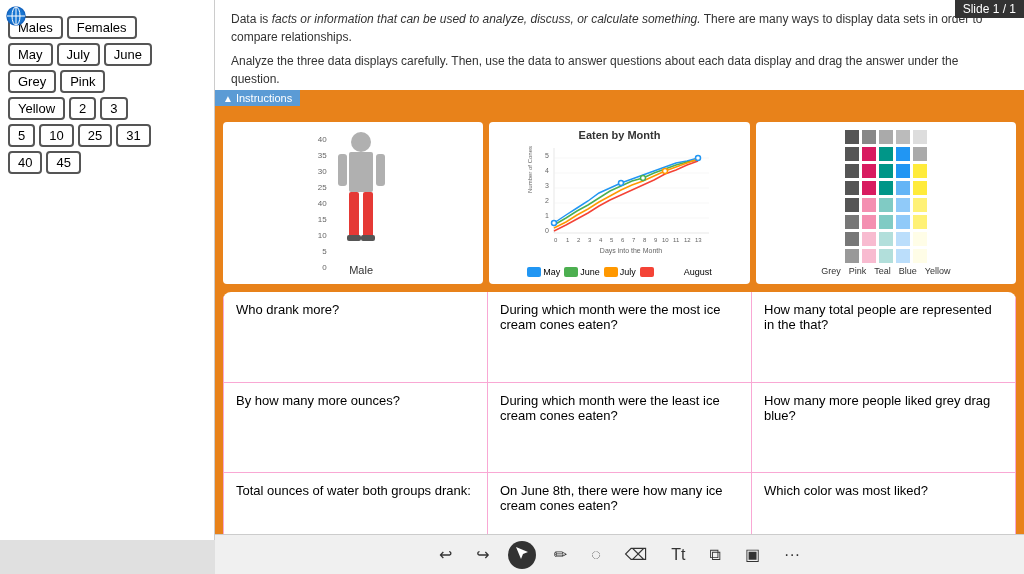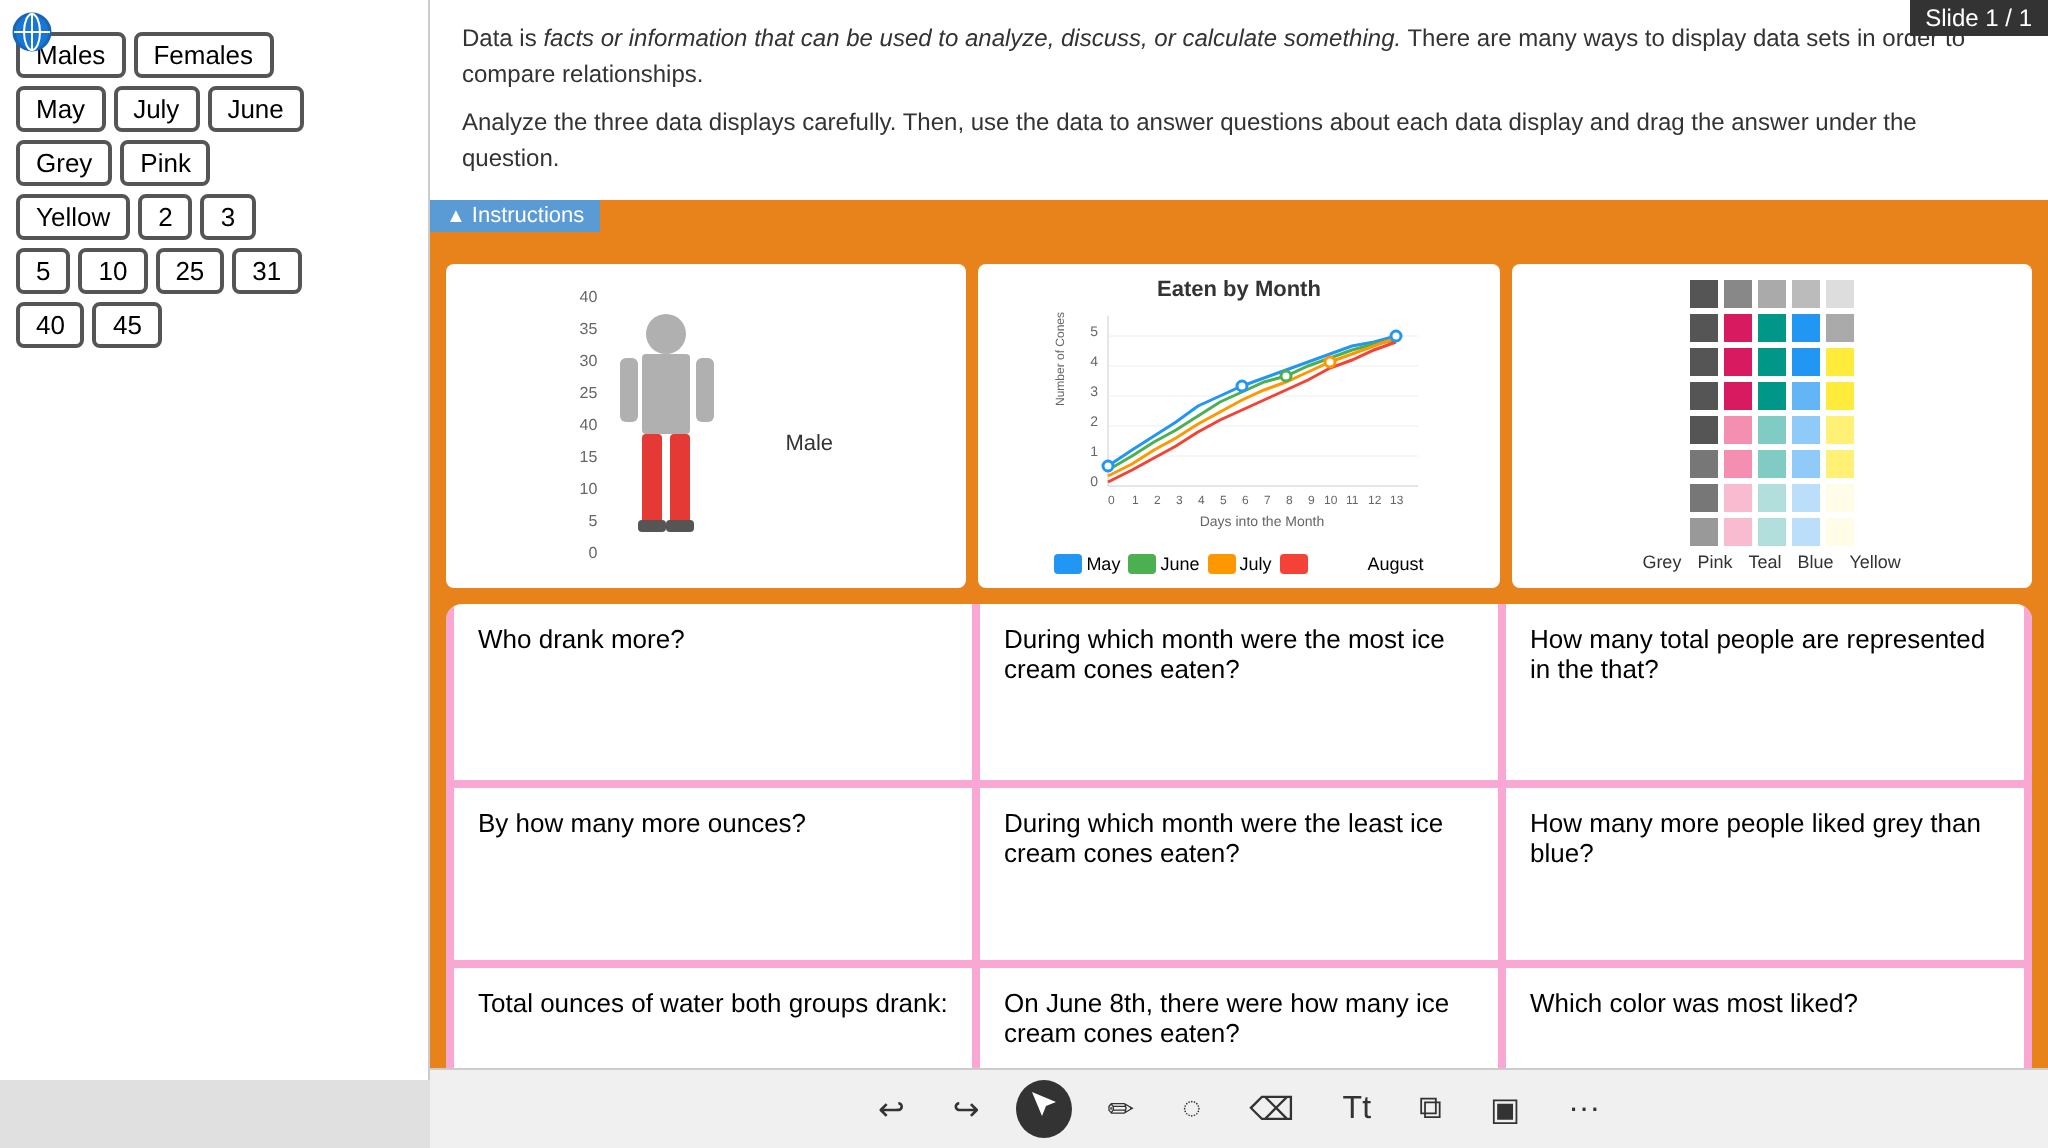--- a/index.html
+++ b/index.html
@@ -65,21 +65,21 @@
       position: absolute;
       top: 0; left: 215px;
       right: 0;
       bottom: 40px;
       background: #f5f5f5;
       overflow-y: auto;
     }
 
     
     #instructions-text {
-      padding: 10px 16px 12px;
+      padding: 10px 16px 2px;
       font-size: 12px;
       line-height: 1.5;
       color: #333;
       background: white;
     }
 
     #instructions-text em {
       font-style: italic;
     }
 
@@ -127,23 +127,22 @@
       padding: 4px;
     }
 
     
     #body-chart {
       position: relative;
     }
 
     .figure-container {
       display: flex;
-      flex-direction: row;
+      flex-direction: column;
       align-items: center;
-      gap: 32px;
     }
 
     .figure-label {
       font-size: 11px;
       color: #333;
       margin-top: 4px;
     }
 
     
     
@@ -168,21 +167,21 @@
     #questions-table {
       background: white;
       border-radius: 8px;
       margin: 8px 0 0;
       overflow: hidden;
       border-collapse: collapse;
       width: 100%;
     }
 
     #questions-table td {
-      border: 4px solid #f9a8d4;
+      border: 1px solid #f9a8d4;
       padding: 10px 12px;
       font-size: 13px;
       vertical-align: top;
       width: 33.3%;
       min-height: 80px;
       height: 90px;
     }
 
     #questions-table tr:first-child td {
       border-top: none;
@@ -537,21 +536,21 @@
     <table id="questions-table">
       <tbody id="questions-tbody">
       <tr>
             <td>Who drank more?</td>
             <td>During which month were the most ice cream cones eaten?</td>
             <td>How many total people are represented in the that?</td>
           </tr>
           <tr>
             <td>By how many more ounces?</td>
             <td>During which month were the least ice cream cones eaten?</td>
-            <td>How many more people liked grey than blue?</td>
+            <td>How many more people liked grey drag blue?</td>
           </tr>
           <tr>
             <td>Total ounces of water both groups drank:</td>
             <td>On June 8th, there were how many ice cream cones eaten?</td>
             <td>Which color was most liked?</td>
           </tr>
         </tbody>
     </table>
   </div>
 </div>

